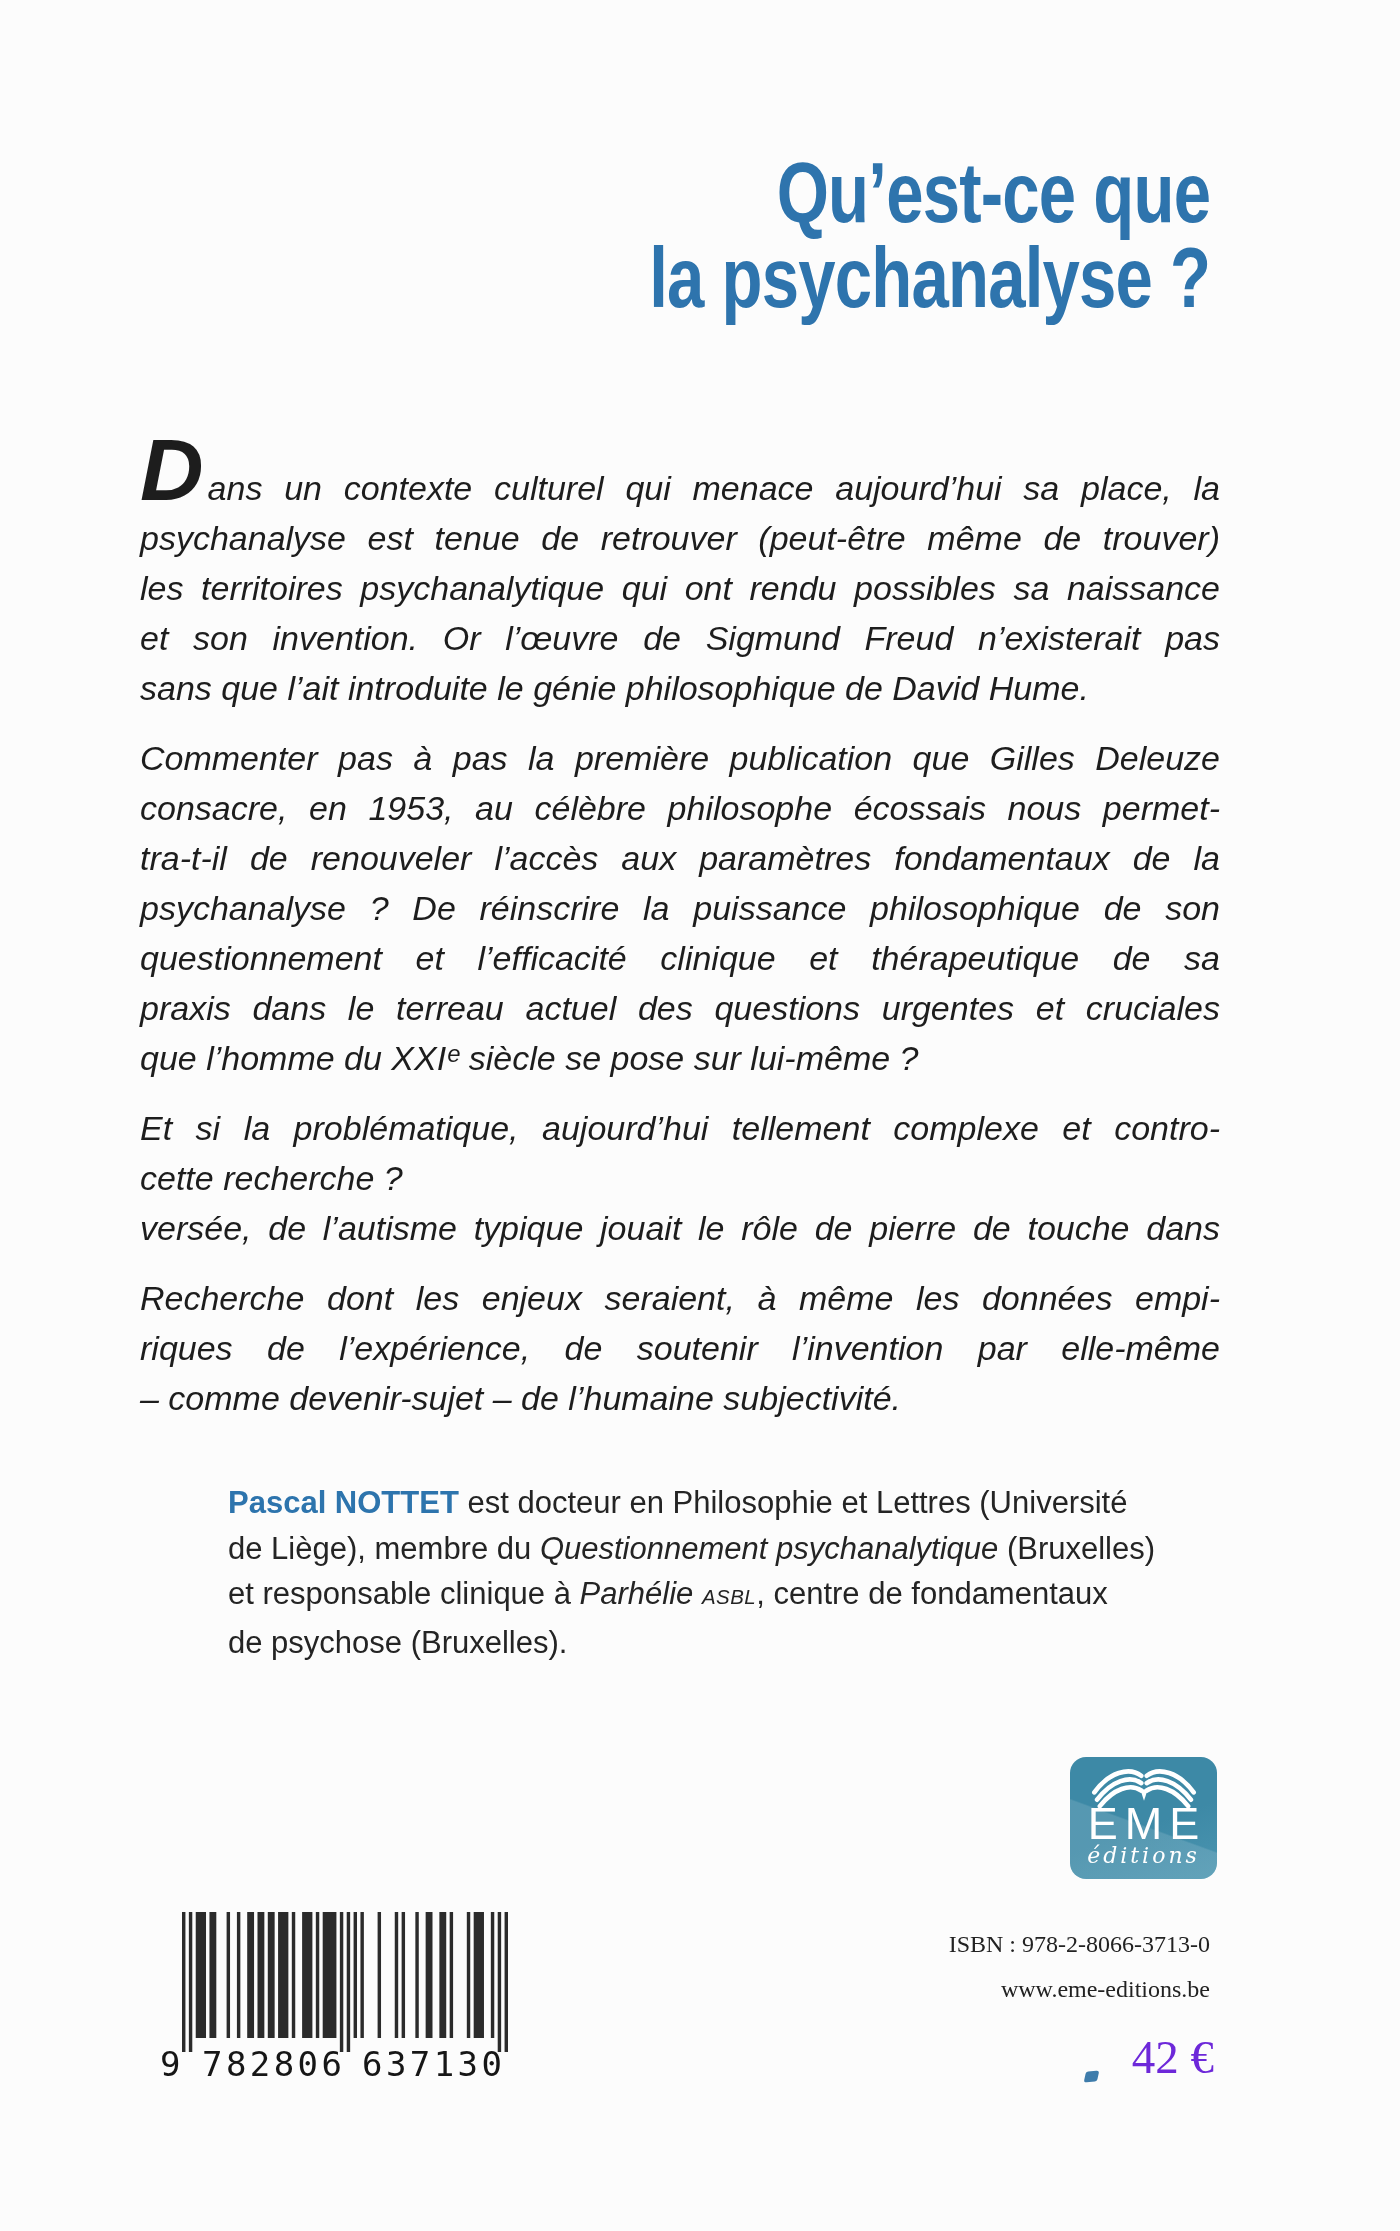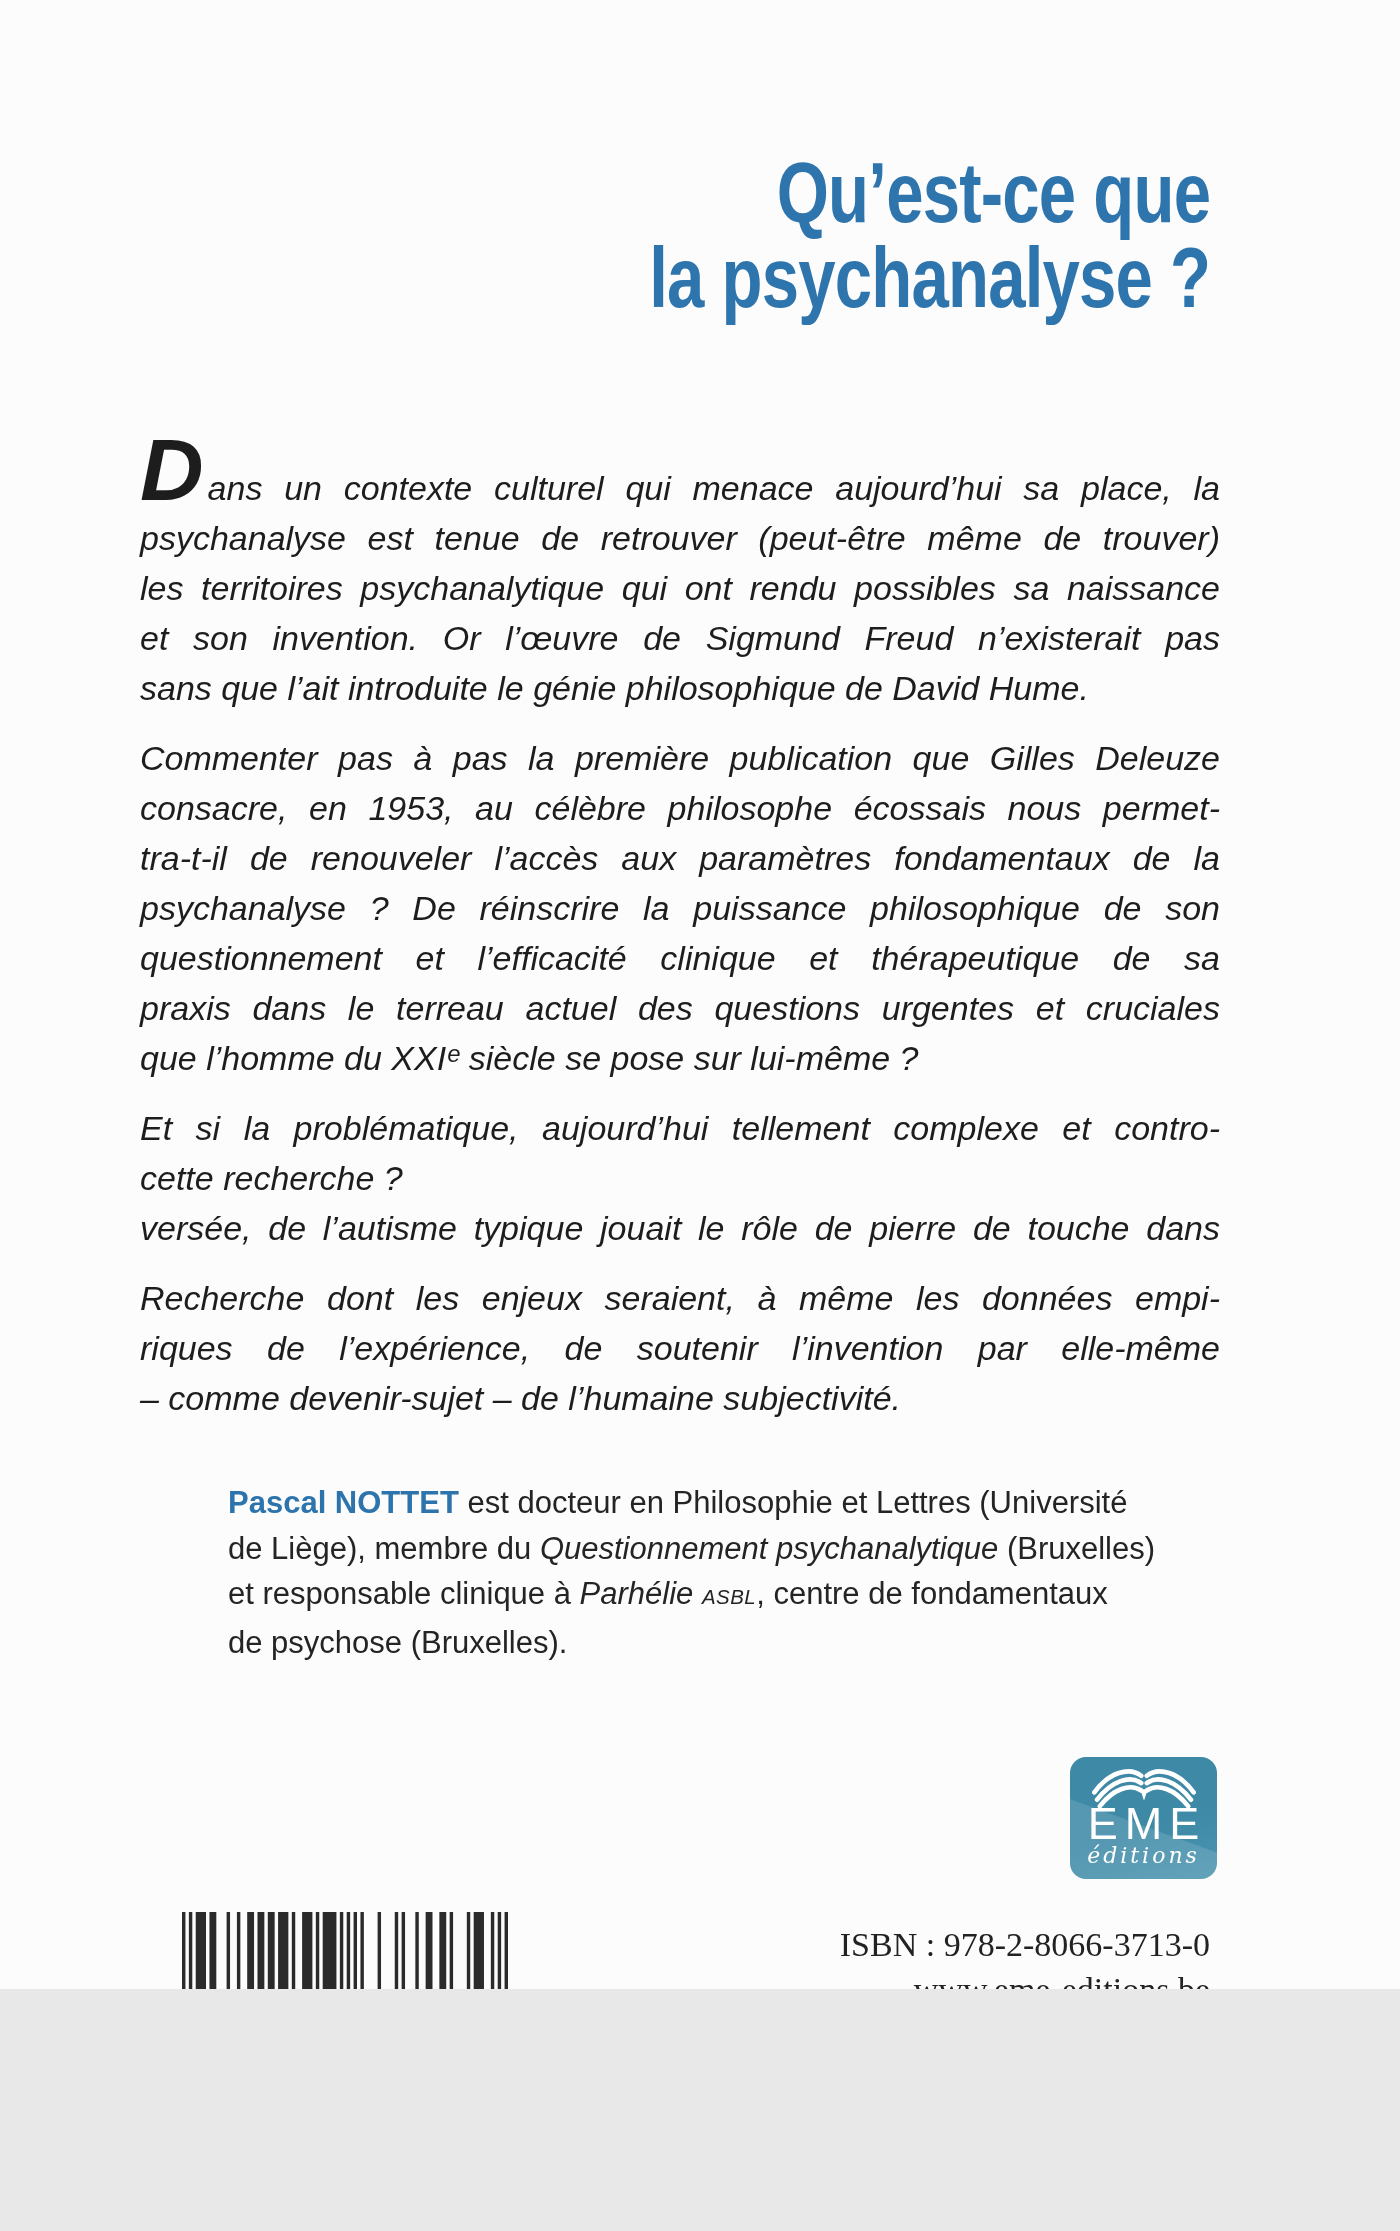--- a/index.html
+++ b/index.html
@@ -1,18 +1,18 @@
 <!DOCTYPE html>
 <html><head>
 <meta charset="utf-8">
 <style>
   html,body{margin:0;padding:0;background:#e8e8e8;}
   .cover{
     position:relative;
-    width:1400px;height:1989px;
+    width:1400px;height:2231px;
     margin:0 auto;
     background:#fcfcfc;
     overflow:hidden;
     font-family:"Liberation Sans","DejaVu Sans",sans-serif;
     color:#1d1d1d;
   }
   
   .title{
     position:absolute; top:150px; right:190px;
     text-align:right;
@@ -73,21 +73,21 @@
     font-family:"DejaVu Serif","Liberation Serif",serif;
     font-style:italic;
     font-size:22px; line-height:24px; letter-spacing:3px;
     margin-top:-2px;
   }
   
   .isbn-block{
     position:absolute; top:1922px; right:190px;
     text-align:right;
     font-family:"Liberation Serif","DejaVu Serif",serif;
-    font-size:34px; line-height:45px;
+    font-size:24px; line-height:45px;
     color:#222;
   }
   .price{
     position:absolute; top:2030px; right:186px;
     font-family:"Liberation Serif","DejaVu Serif",serif;
     font-size:47px; color:#6d28d9;
   }
   .comma-mark{
     position:absolute; left:1085px; top:2071px;
     width:13px; height:11px;

